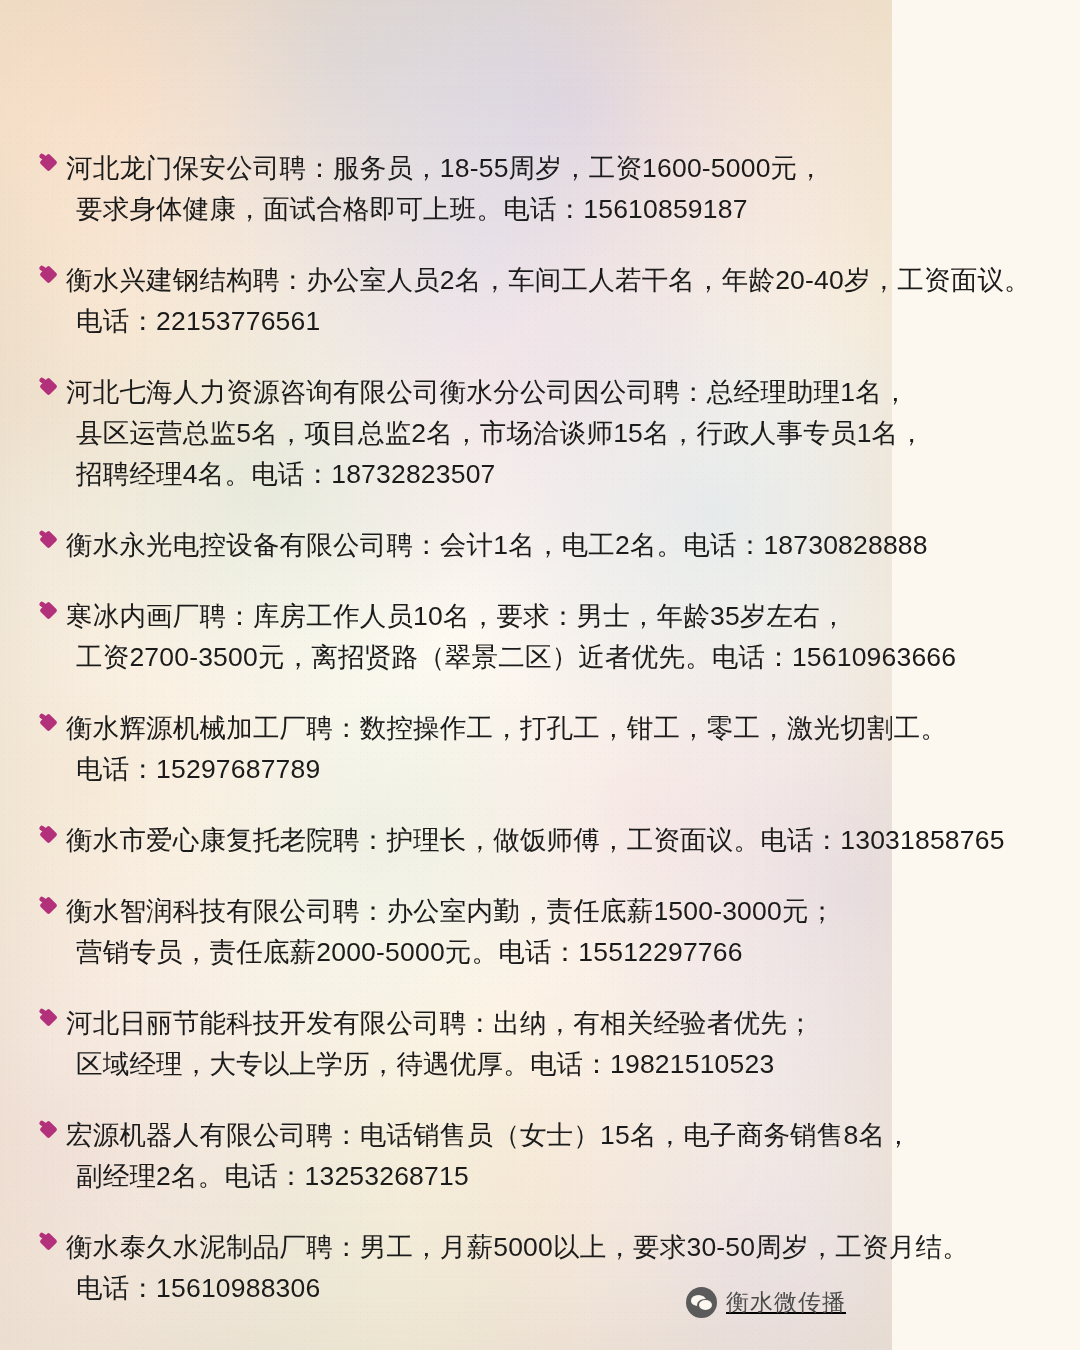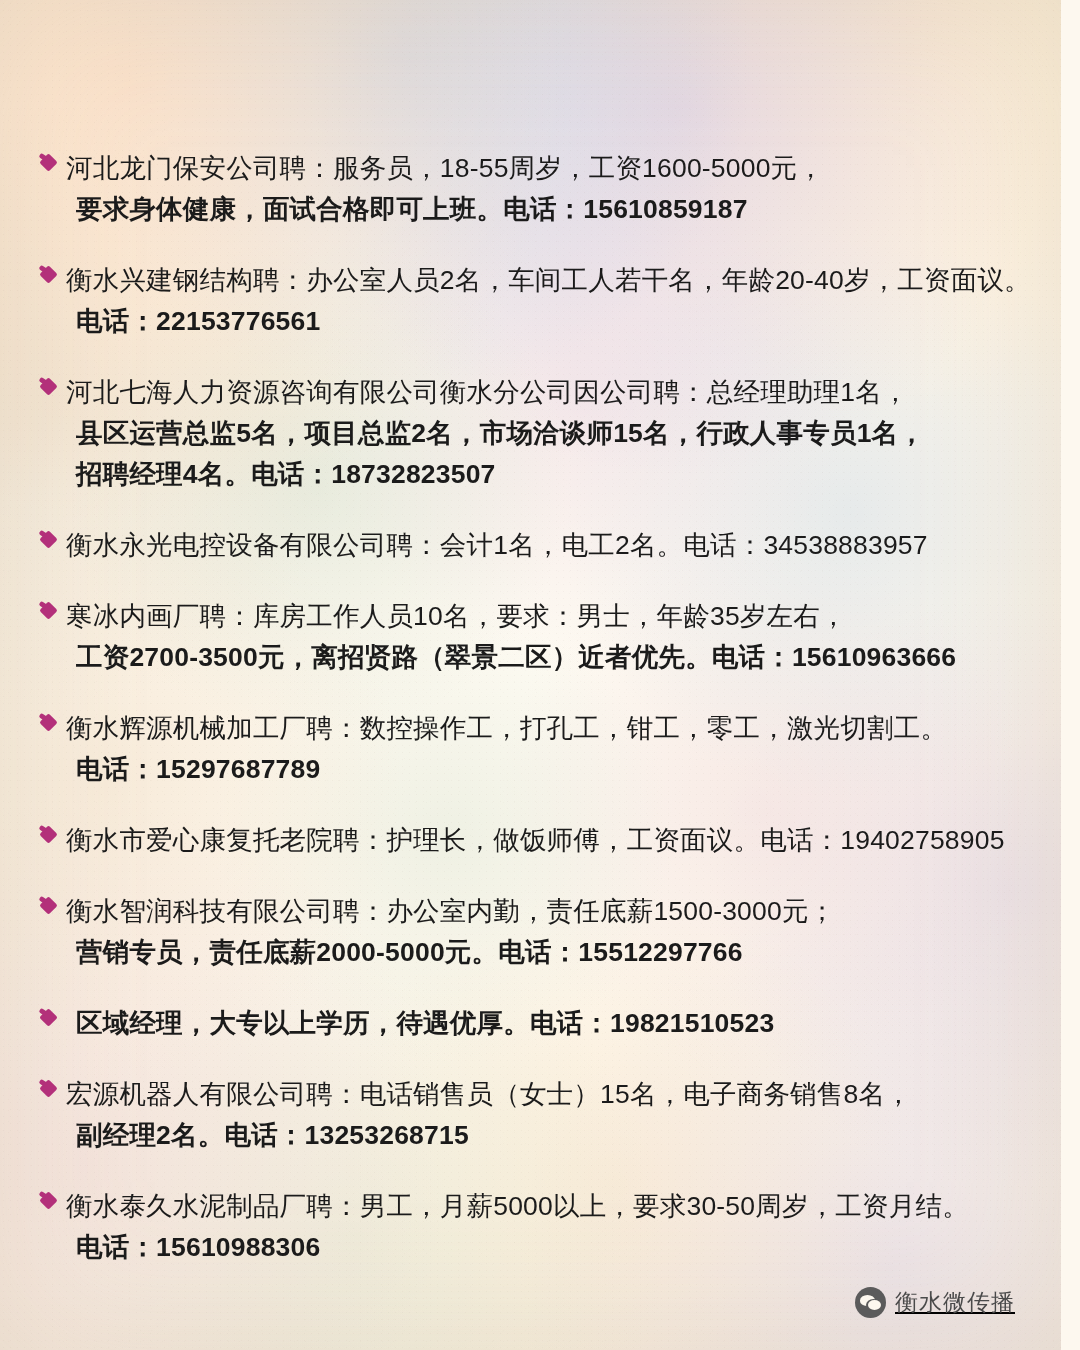--- a/index.html
+++ b/index.html
@@ -10,21 +10,21 @@
     width: 1080px;
     height: 1350px;
     font-family: "Liberation Sans", "DejaVu Sans", sans-serif;
     background: #fdf8ef;
     overflow: hidden;
   }
 
   
   .page {
     position: relative;
-    width: 1061px;
+    width: 892px;
     height: 1350px;
     background:
       radial-gradient(circle at 12% 6%, rgba(255,214,180,0.55) 0%, rgba(255,214,180,0) 28%),
       radial-gradient(circle at 38% 4%, rgba(186,205,232,0.50) 0%, rgba(186,205,232,0) 24%),
       radial-gradient(circle at 64% 8%, rgba(205,186,225,0.45) 0%, rgba(205,186,225,0) 26%),
       radial-gradient(circle at 88% 3%, rgba(255,229,190,0.45) 0%, rgba(255,229,190,0) 24%),
       radial-gradient(circle at 5% 30%, rgba(222,205,180,0.35) 0%, rgba(222,205,180,0) 22%),
       radial-gradient(circle at 30% 36%, rgba(200,216,198,0.40) 0%, rgba(200,216,198,0) 22%),
       radial-gradient(circle at 55% 30%, rgba(233,212,228,0.42) 0%, rgba(233,212,228,0) 24%),
       radial-gradient(circle at 80% 38%, rgba(196,214,232,0.40) 0%, rgba(196,214,232,0) 24%),
@@ -96,21 +96,20 @@
   .line {
     font-size: 26.5px;
     line-height: 41px;
     color: #1b1b1b;
     letter-spacing: 0.2px;
     white-space: nowrap;
     font-weight: 500;
   }
   .line.indent {
     padding-left: 10px;
-    font-weight: bold;
   }
 
   
   .footer {
     position: absolute;
     right: 46px;
     bottom: 32px;
     display: flex;
     align-items: center;
     gap: 9px;
@@ -175,48 +174,49 @@
 
     <div class="entry">
       <span class="bullet"></span>
       <div class="line">河北七海人力资源咨询有限公司衡水分公司因公司聘：总经理助理1名，</div>
       <div class="line indent">县区运营总监5名，项目总监2名，市场洽谈师15名，行政人事专员1名，</div>
       <div class="line indent">招聘经理4名。电话：18732823507</div>
     </div>
 
     <div class="entry">
       <span class="bullet"></span>
-      <div class="line">衡水永光电控设备有限公司聘：会计1名，电工2名。电话：34538883957</div>
+      <div class="line">衡水永光电控设备有限公司聘：会计1名，电工2名。电话：18730828888</div>
     </div>
 
     <div class="entry">
       <span class="bullet"></span>
       <div class="line">寒冰内画厂聘：库房工作人员10名，要求：男士，年龄35岁左右，</div>
       <div class="line indent">工资2700-3500元，离招贤路（翠景二区）近者优先。电话：15610963666</div>
     </div>
 
     <div class="entry">
       <span class="bullet"></span>
       <div class="line">衡水辉源机械加工厂聘：数控操作工，打孔工，钳工，零工，激光切割工。</div>
       <div class="line indent">电话：15297687789</div>
     </div>
 
     <div class="entry">
       <span class="bullet"></span>
-      <div class="line">衡水市爱心康复托老院聘：护理长，做饭师傅，工资面议。电话：19402758905</div>
+      <div class="line">衡水市爱心康复托老院聘：护理长，做饭师傅，工资面议。电话：13031858765</div>
     </div>
 
     <div class="entry">
       <span class="bullet"></span>
       <div class="line">衡水智润科技有限公司聘：办公室内勤，责任底薪1500-3000元；</div>
       <div class="line indent">营销专员，责任底薪2000-5000元。电话：15512297766</div>
     </div>
 
     <div class="entry">
       <span class="bullet"></span>
+      <div class="line">河北日丽节能科技开发有限公司聘：出纳，有相关经验者优先；</div>
       <div class="line indent">区域经理，大专以上学历，待遇优厚。电话：19821510523</div>
     </div>
 
     <div class="entry">
       <span class="bullet"></span>
       <div class="line">宏源机器人有限公司聘：电话销售员（女士）15名，电子商务销售8名，</div>
       <div class="line indent">副经理2名。电话：13253268715</div>
     </div>
 
     <div class="entry">

